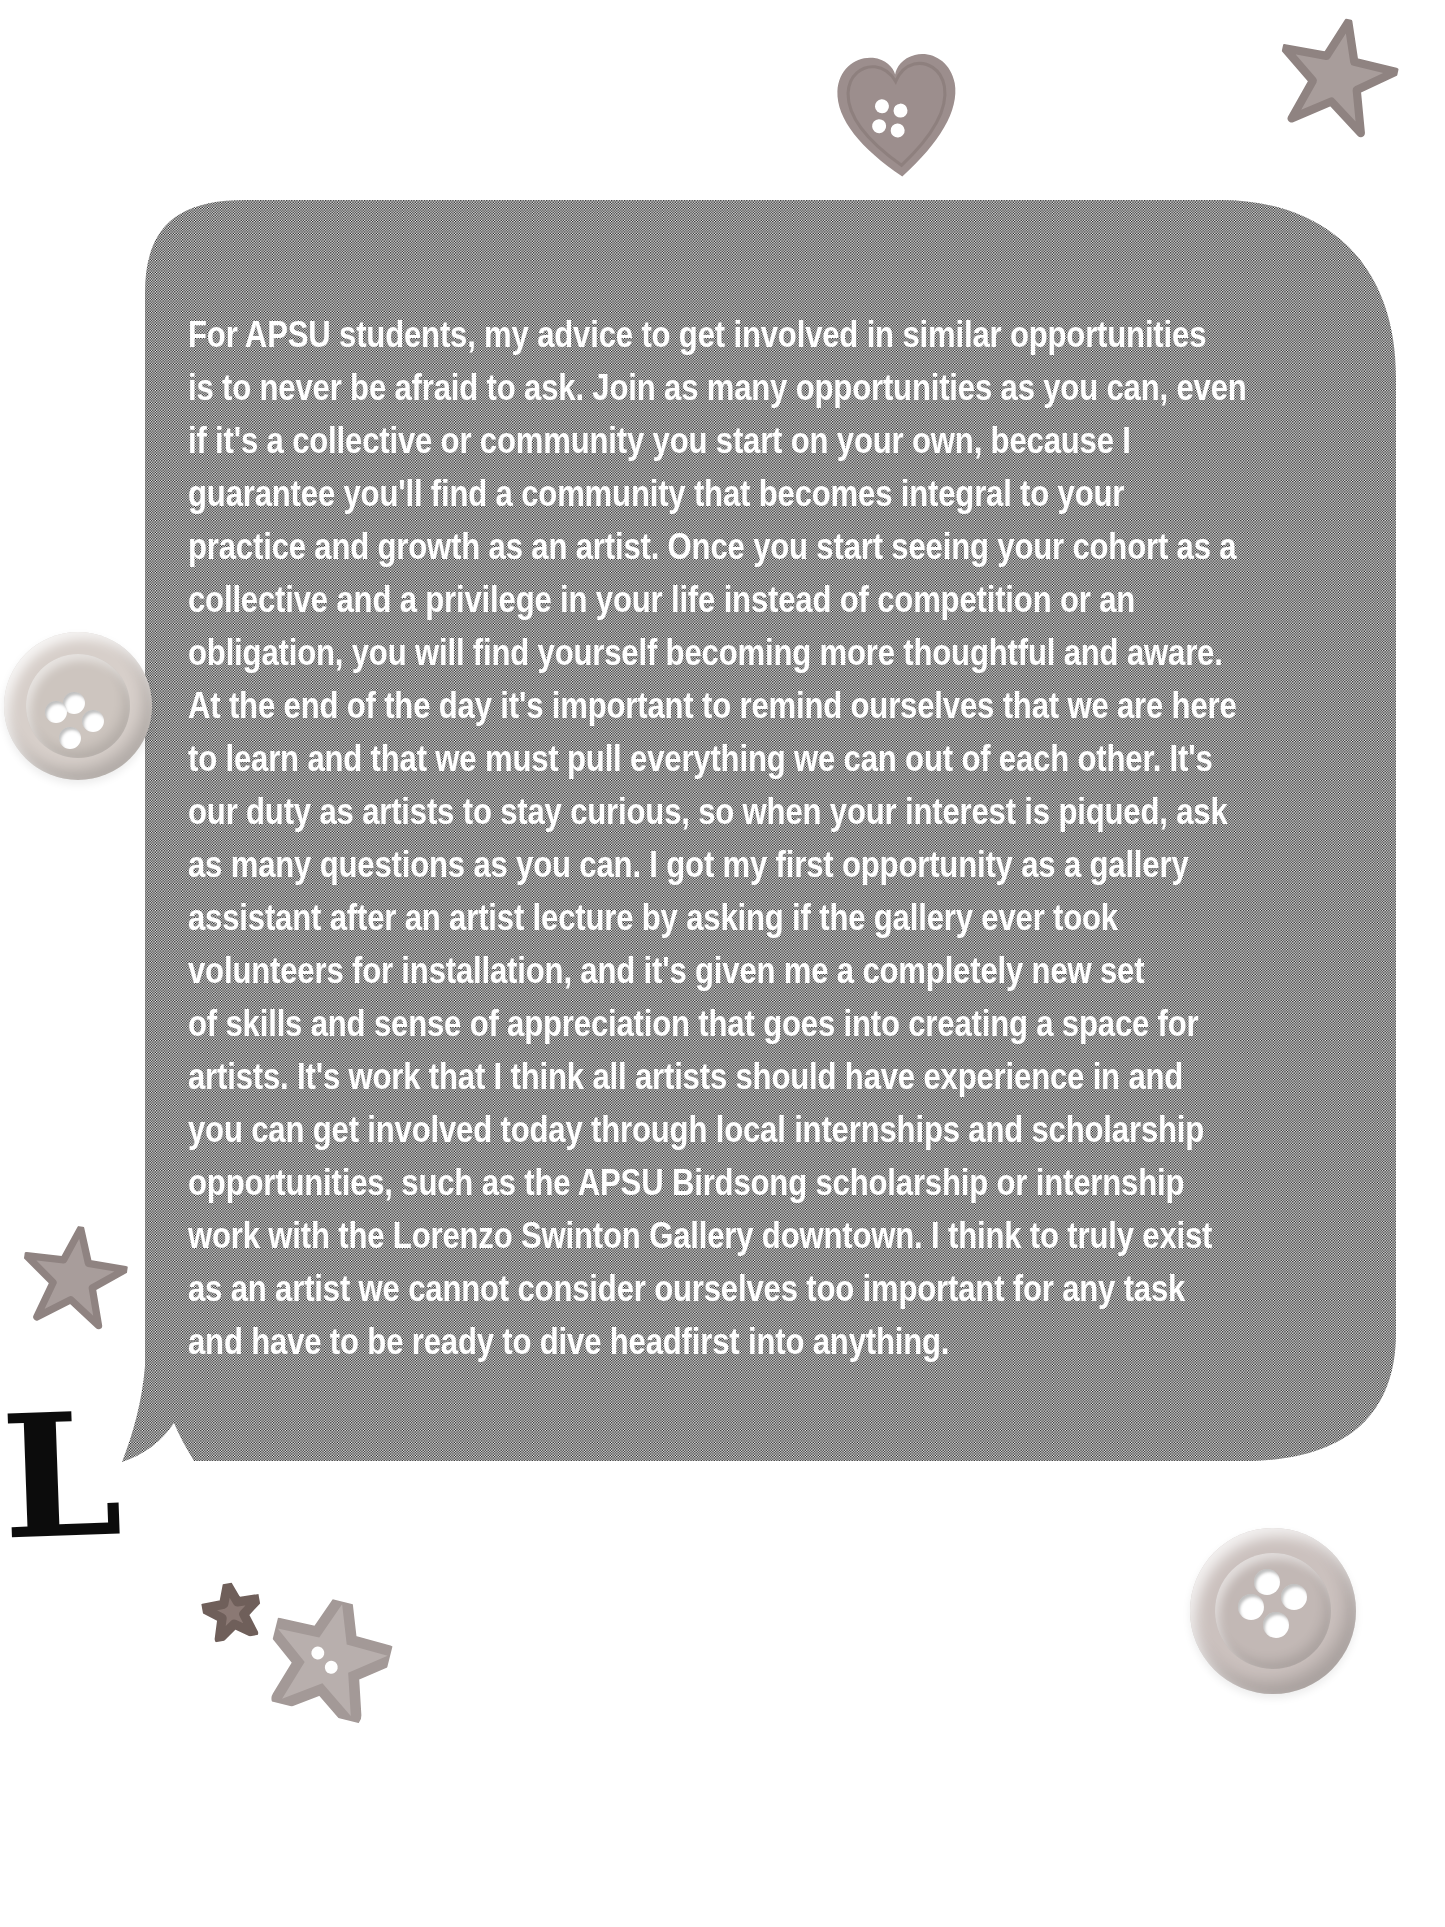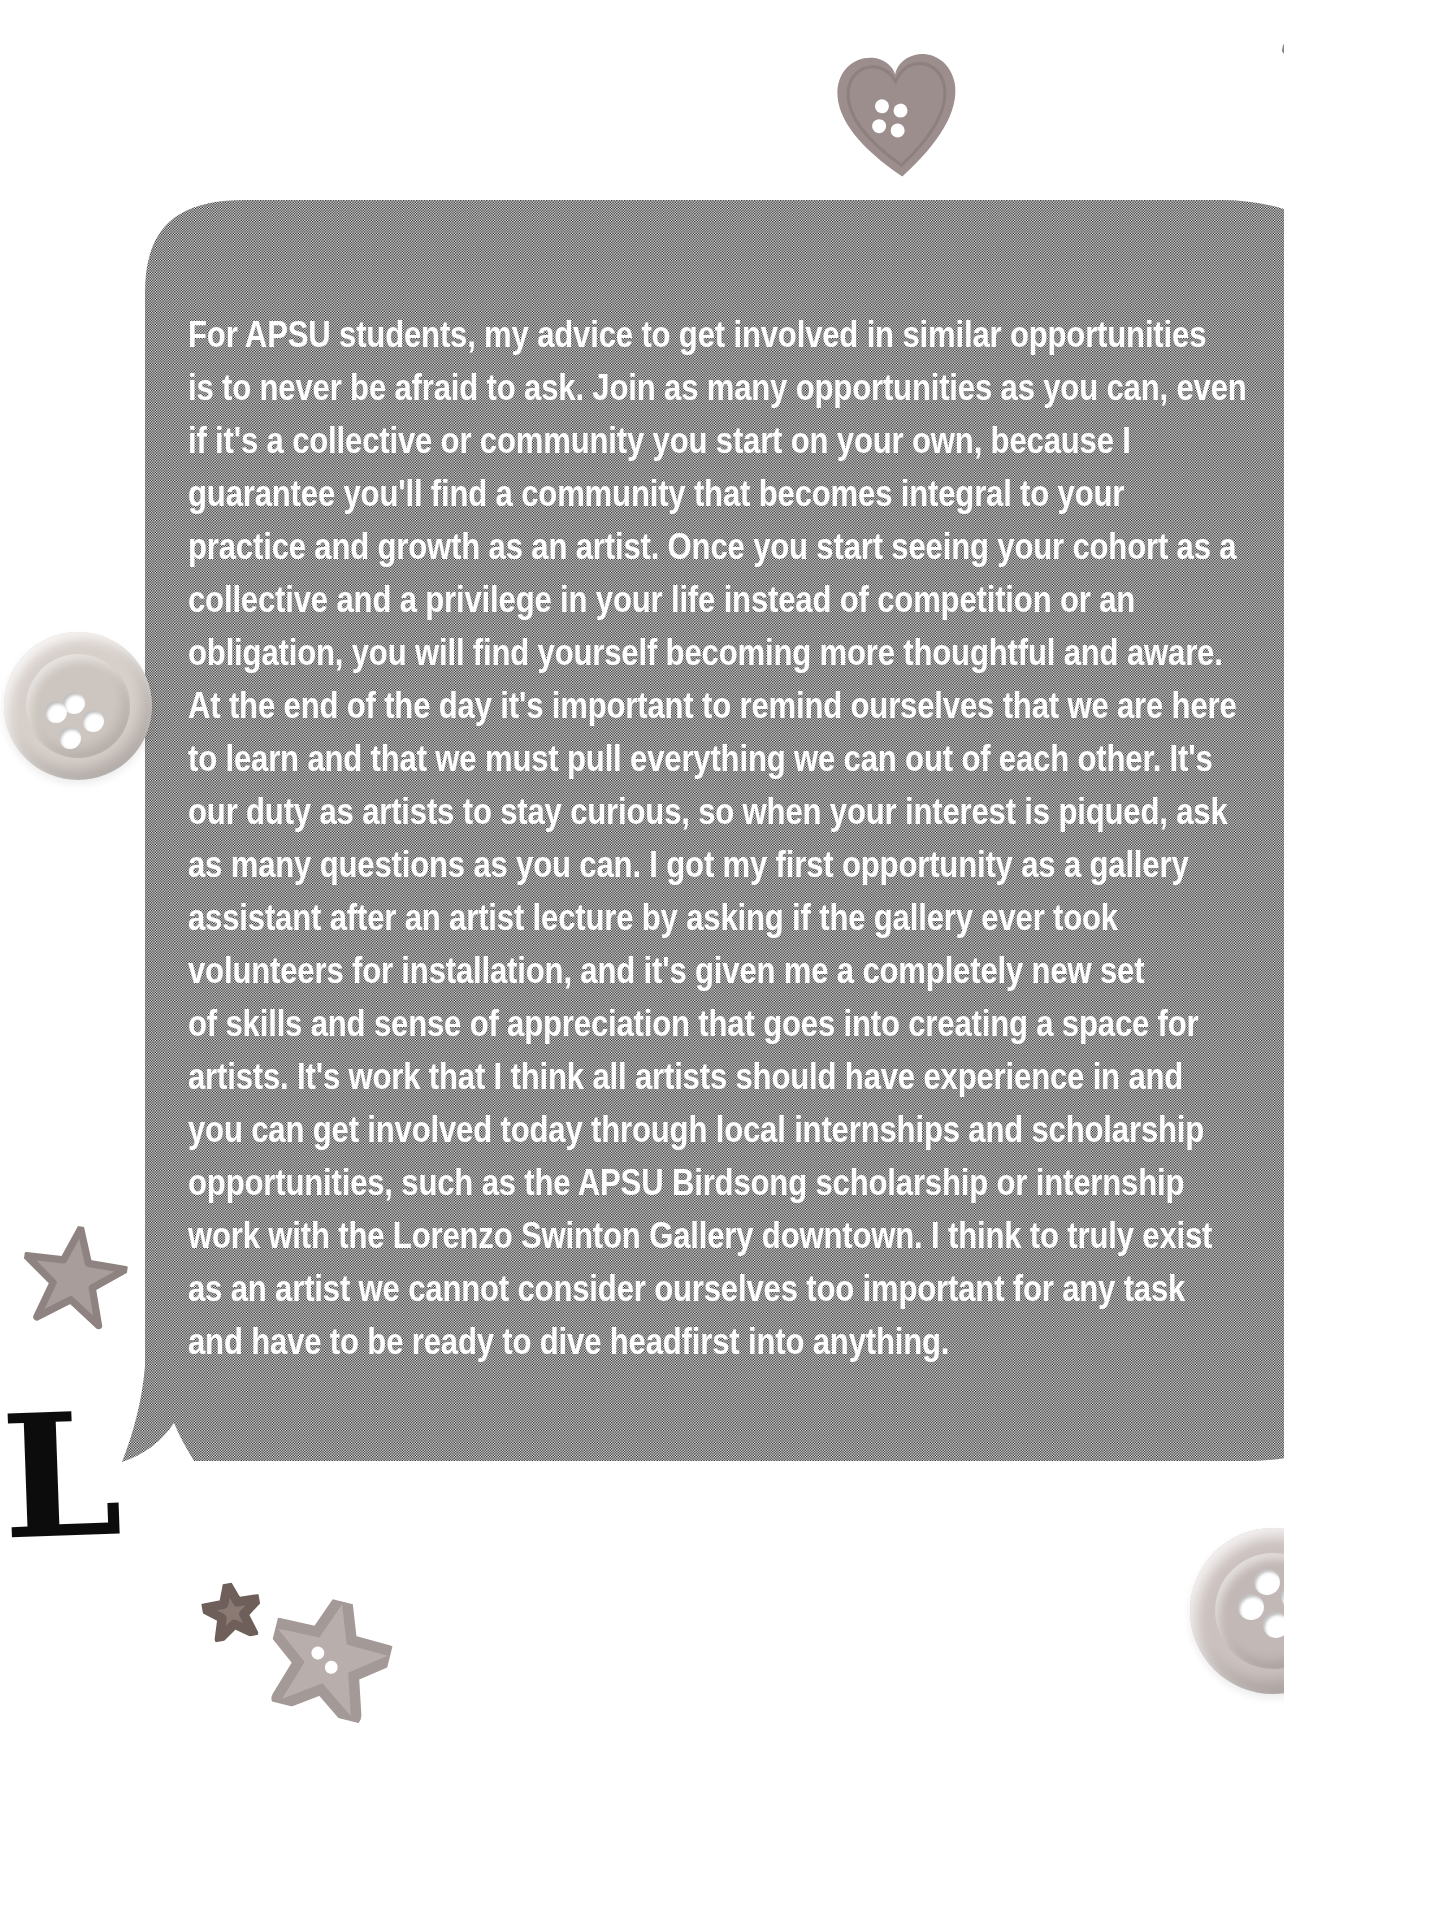--- a/index.html
+++ b/index.html
@@ -1,16 +1,16 @@
 <!DOCTYPE html>
 <html><head>
 <meta charset="utf-8">
 <style>
   html,body{margin:0;padding:0;background:#ffffff;}
-  .page{position:relative;width:1284px;height:1927px;background:#ffffff;overflow:hidden;
+  .page{position:relative;width:1445px;height:1927px;background:#ffffff;overflow:hidden;
         font-family:"Liberation Sans",sans-serif;}
   .layer{position:absolute;left:0;top:0;}
   
   .bubble-text{
     position:absolute;left:188px;top:308px;
     color:#ffffff;font-weight:bold;font-size:37px;line-height:53px;
     letter-spacing:-0.2px;white-space:pre;
     transform:scaleX(0.84);transform-origin:0 0;
     font-family:"Liberation Sans",sans-serif;
   }

